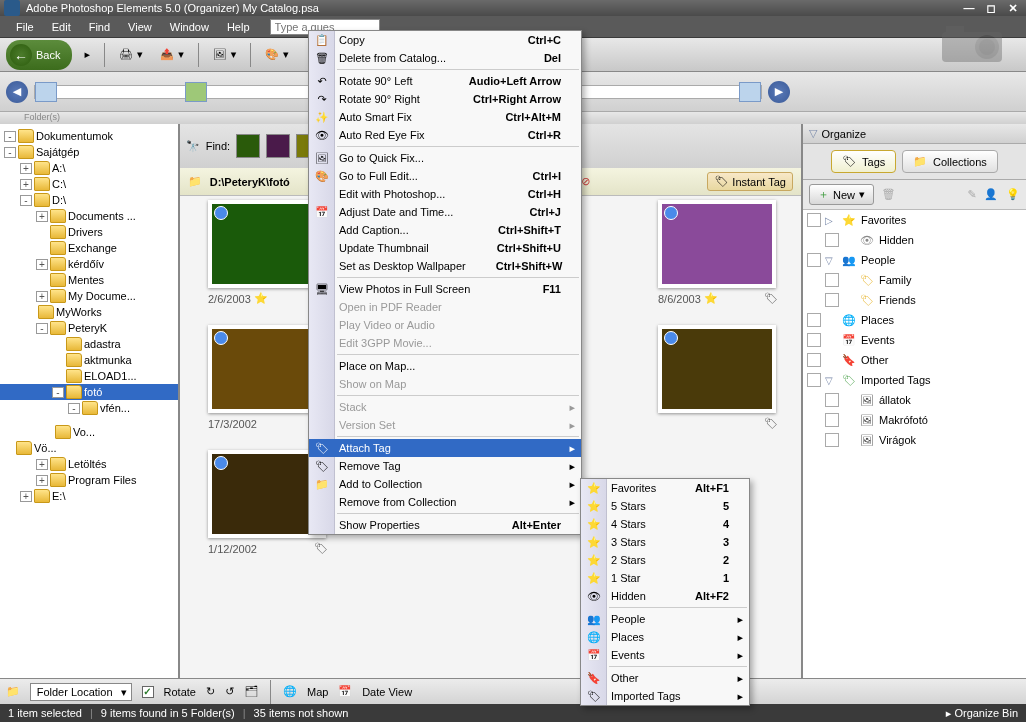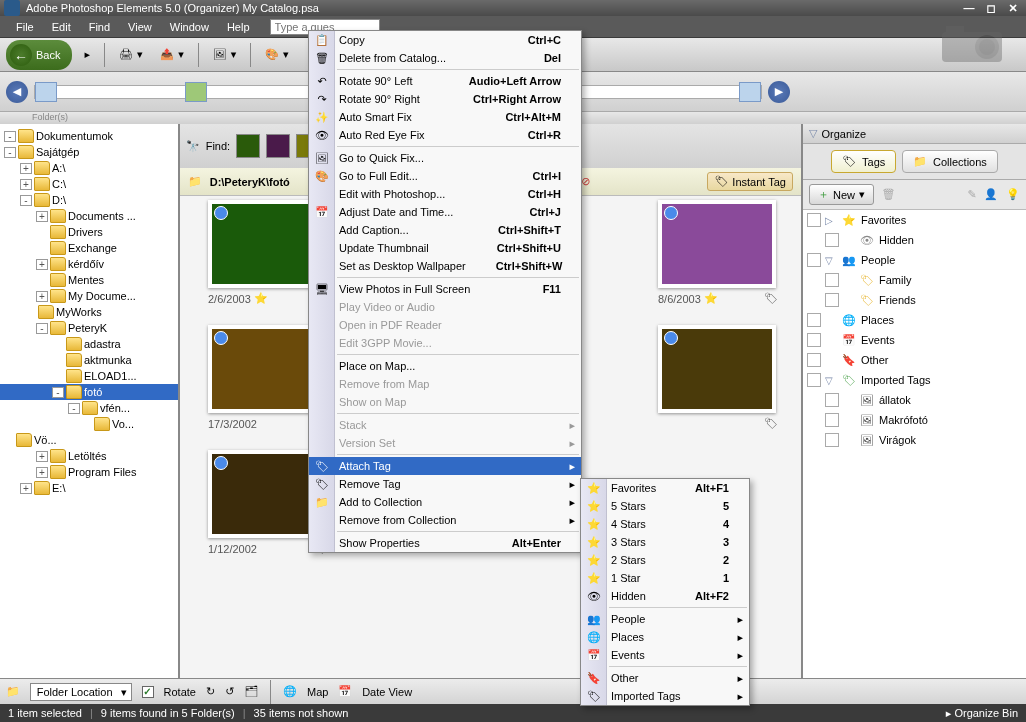--- a/index.html
+++ b/index.html
@@ -125,21 +125,21 @@
 <div class="timeline">
   <span class="nav">◀</span>
   <div class="track">
     <div class="marker" style="left:0"></div>
     <div class="marker" style="left:150px; background:#9ec878"></div>
     <div class="marker" style="right:0"></div>
   </div>
   <span class="nav">▶</span>
   <div style="width:230px"></div>
 </div>
-<div class="folderslabel" style="background:linear-gradient(#e8e8e8,#d0d0d0); padding-bottom:2px; padding-left:32px;">Folder(s)</div>
+<div class="folderslabel" style="background:linear-gradient(#e8e8e8,#d0d0d0); padding-bottom:2px; padding-left:24px;">Folder(s)</div>
 
 <div class="mainlayout">
 
   <div class="leftpanel">
     <div class="treearea" id="tree">
         <div class="tree">
           <div class="treenode" style="padding-left: 4px;">
             <span class="expander">-</span>
             <span class="foldericon"></span>
             <span>Dokumentumok</span>
@@ -222,21 +222,21 @@
           <div class="treenode sel" style="padding-left: 52px;">
             <span class="expander">-</span>
             <span class="foldericon"></span>
             <span>fotó</span>
           </div>
           <div class="treenode" style="padding-left: 68px;">
             <span class="expander">-</span>
             <span class="foldericon"></span>
             <span>vfén...</span>
           </div>
-          <div class="treenode" style="padding-left: 80px;">
+          <div class="treenode" style="padding-left: 41px; margin-top: 8px;">
             <span class="noexp"></span>
             <span class="foldericon"></span>
             <span>Vo...</span>
           </div>
           <div class="treenode" style="">
             <span class="noexp"></span>
             <span class="foldericon"></span>
             <span>Vö...</span>
           </div>
           <div class="treenode" style="padding-left: 36px;">
@@ -537,34 +537,31 @@
         <span>Set as Desktop Wallpaper</span>
         <span class="shortcut">Ctrl+Shift+W</span>
       </div>
       <div class="menusep"></div>
       <div class="menuitem">
         <span class="micon">🖥</span>
         <span>View Photos in Full Screen</span>
         <span class="shortcut">F11</span>
       </div>
       <div class="menuitem disabled">
+        <span>Open in PDF Reader</span>
+      </div>
+      <div class="menuitem disabled">
         <span>Play Video or Audio</span>
-      </div>
-      <div class="menuitem disabled">
-        <span>Open in PDF Reader</span>
       </div>
       <div class="menuitem disabled">
         <span>Edit 3GPP Movie...</span>
       </div>
       <div class="menusep"></div>
       <div class="menuitem">
         <span>Place on Map...</span>
-      </div>
-      <div class="menuitem disabled">
-        <span>Remove from Map</span>
       </div>
       <div class="menuitem disabled">
         <span>Show on Map</span>
       </div>
       <div class="menusep"></div>
       <div class="menuitem disabled">
         <span>Stack</span>
         <span class="arrow">▸</span>
       </div>
       <div class="menuitem disabled">

